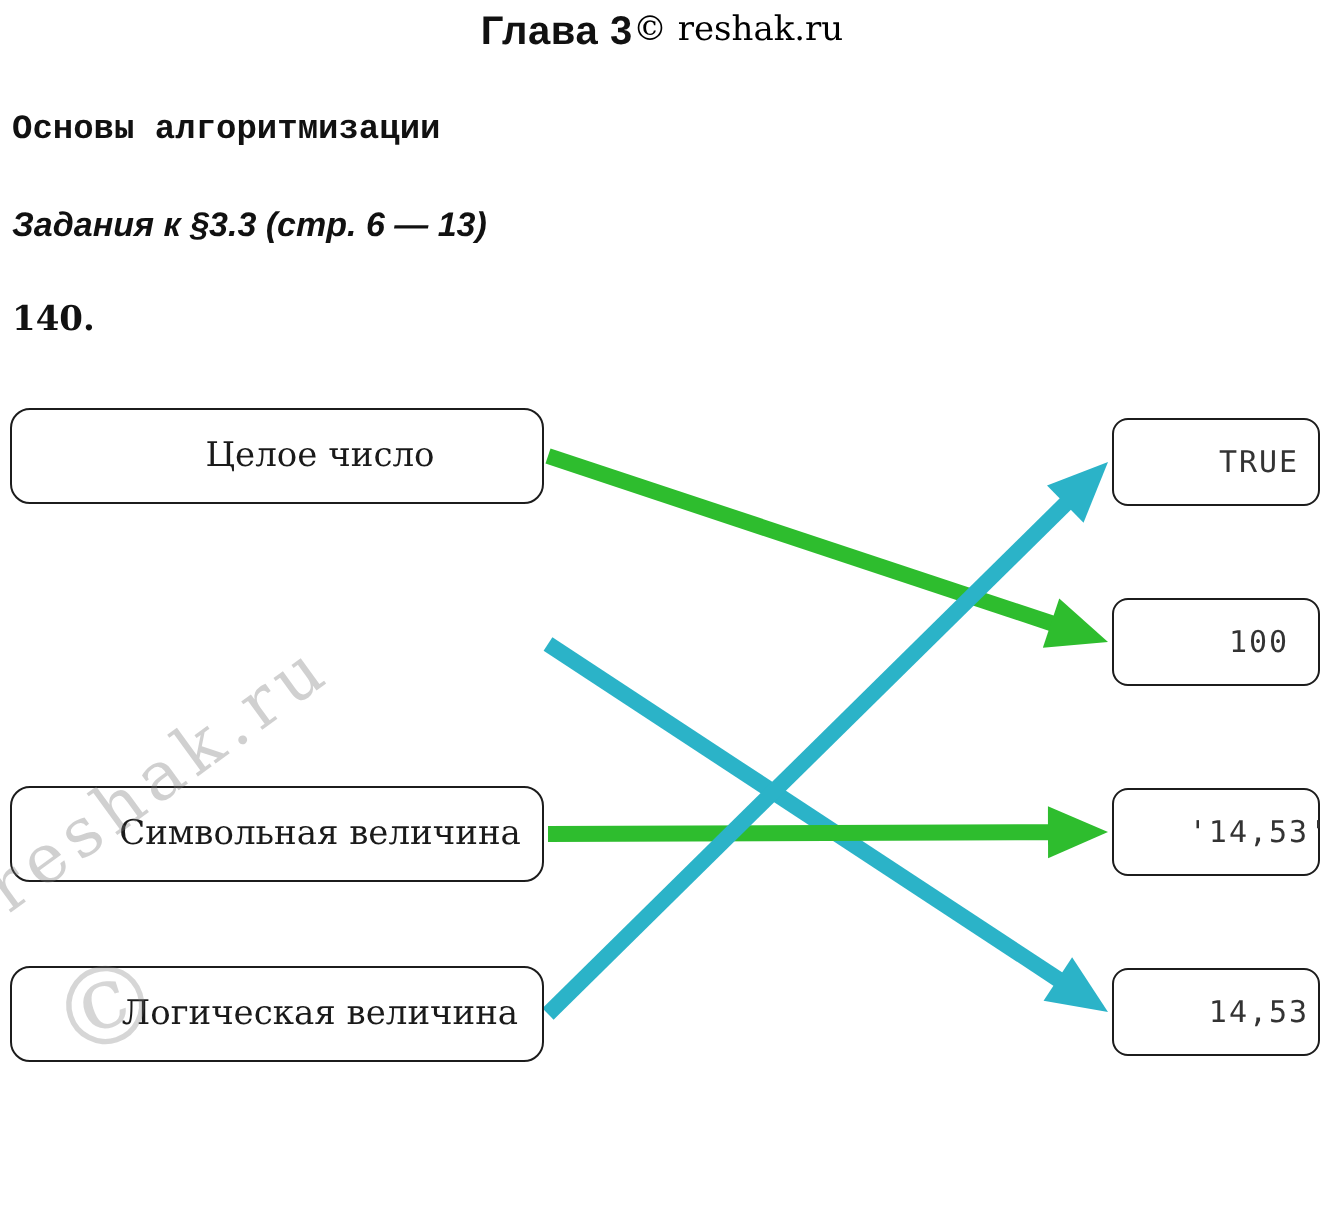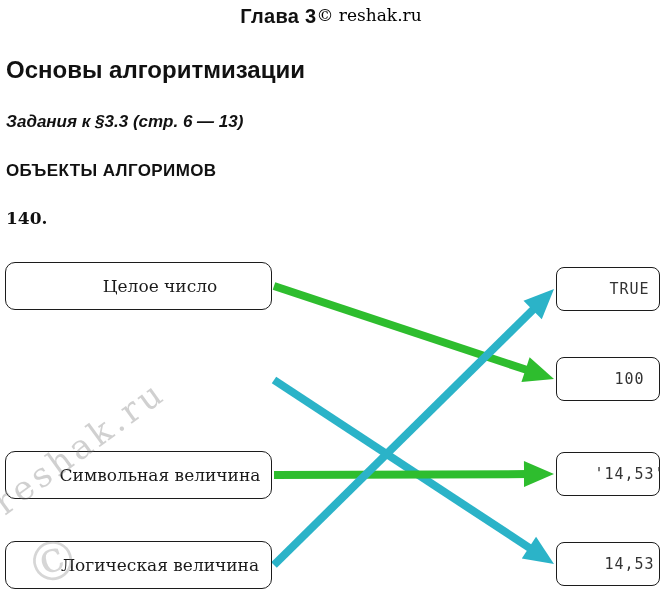--- a/index.html
+++ b/index.html
@@ -24,22 +24,23 @@
     font-weight: bold;
     letter-spacing: 0.3px;
   }
   .copyright {
     font-family: "DejaVu Serif", serif;
     font-size: 17px;
     color: #000;
   }
   .subtitle {
     margin: 28px 0 0 6px;
-    font-size: 24px;
+    font-size: 17px;
     font-weight: bold;
+    font-family: Liberation Mono, monospace;
   }
   .section {
     margin: 28px 0 0 6px;
     font-size: 17px;
     font-weight: bold;
     font-style: italic;
   }
   .topic {
     margin: 29px 0 0 6px;
     font-size: 17px;
@@ -129,21 +130,20 @@
 
 <div class="page">
 
   <div class="topbar">
     <div class="chapter">Глава 3</div>
     <div class="copyright">© reshak.ru</div>
   </div>
 
   <div class="subtitle">Основы алгоритмизации</div>
   <div class="section">Задания к §3.3 (стр. 6 — 13)</div>
-  <div class="topic">ОБЪЕКТЫ АЛГОРИМОВ</div>
   <div class="tasknum">140.</div>
 
   <div class="diagram">
 
     <svg class="arrows" viewBox="0 0 664 352" xmlns="http://www.w3.org/2000/svg">
         <line x1="274" y1="34" x2="529.3254360741794" y2="118.80451983892388" stroke="#2ebd2e" stroke-width="8"></line>
         <polygon points="554,127 521.4316092358227,129.88095870013015 529.6270893968989,105.20639477430956" fill="#2ebd2e"></polygon>
         <line x1="274" y1="128" x2="532.2716575277668" y2="297.72137494681823" stroke="#2bb3c8" stroke-width="8"></line>
         <polygon points="554,312 521.7895230823709,306.38883463629145 536.0681481355526,284.66049216405827" fill="#2bb3c8"></polygon>
         <line x1="274" y1="223" x2="528.0001658147403" y2="222.09285655066162" stroke="#2ebd2e" stroke-width="8"></line>

